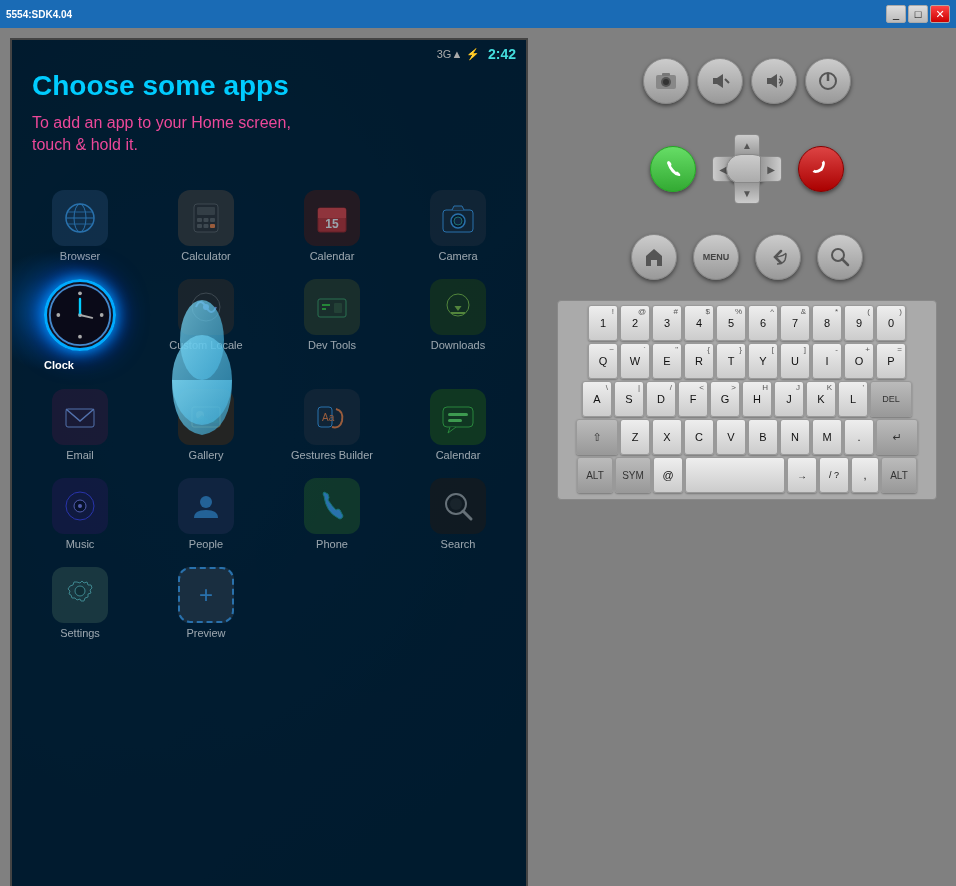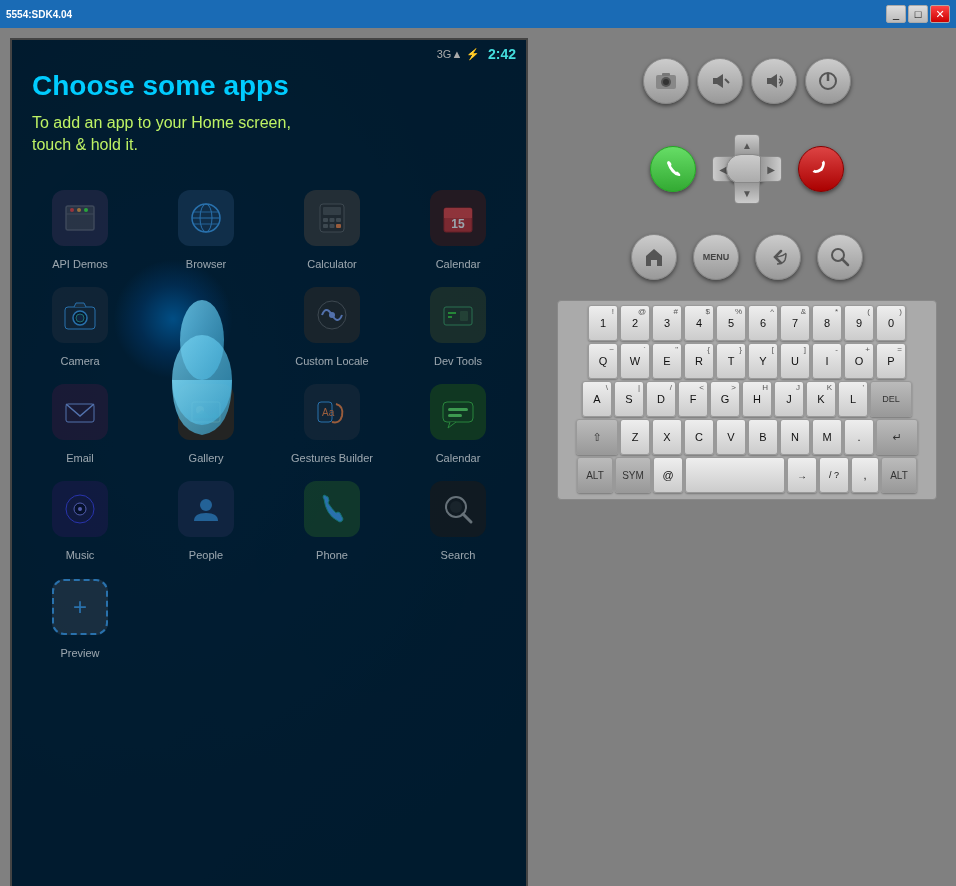--- a/index.html
+++ b/index.html
@@ -100,41 +100,40 @@
     .chooser-header {
       padding: 30px 20px 10px 20px;
     }
     .chooser-title {
       color: #00ccff;
       font-size: 28px;
       font-weight: bold;
       margin-bottom: 10px;
     }
     .chooser-subtitle {
-      color: #bef264;
+      color: #ec4899;
       font-size: 16px;
       line-height: 1.4;
     }
 
     
     .app-grid {
       display: grid;
       grid-template-columns: repeat(4, 1fr);
       gap: 0;
       padding: 10px 5px;
       margin-top: 5px;
     }
 
     .app-item {
       display: flex;
       flex-direction: column;
       align-items: center;
       padding: 8px 4px;
       cursor: pointer;
-      gap: 8px;
     }
 
     .app-icon {
       width: 56px;
       height: 56px;
       border-radius: 12px;
       display: flex;
       align-items: center;
       justify-content: center;
       font-size: 24px;
@@ -368,32 +367,20 @@
 
     <div class="app-chooser">
 
       <div class="chooser-header">
         <div class="chooser-title">Choose some apps</div>
         <div class="chooser-subtitle">To add an app to your Home screen,<br>touch &amp; hold it.</div>
       </div>
 
       <div class="app-grid">
 
-        <div class="app-item" style="opacity:0.6">
-          <div class="app-icon icon-apidemoss">
-            <svg width="36" height="36" viewBox="0 0 36 36">
-                <rect x="4" y="6" width="28" height="24" rx="2" fill="#445" stroke="#667" stroke-width="1.5"></rect>
-                <line x1="4" y1="14" x2="32" y2="14" stroke="#667" stroke-width="1"></line>
-                <circle cx="10" cy="10" r="2" fill="#f44"></circle>
-                <circle cx="17" cy="10" r="2" fill="#fa4"></circle>
-                <circle cx="24" cy="10" r="2" fill="#4f4"></circle>
-              </svg>
-          </div>
-          <span class="app-label">API Demos</span>
-        </div>
 
         <div class="app-item" style="opacity:0.6">
           <div class="app-icon icon-browser">
             <svg width="36" height="36" viewBox="0 0 36 36">
                 <circle cx="18" cy="18" r="14" fill="#1a3a5a" stroke="#4af" stroke-width="1.5"></circle>
                 <ellipse cx="18" cy="18" rx="6" ry="14" fill="none" stroke="#4af" stroke-width="1"></ellipse>
                 <line x1="4" y1="18" x2="32" y2="18" stroke="#4af" stroke-width="1"></line>
                 <line x1="5" y1="12" x2="31" y2="12" stroke="#4af" stroke-width="0.8"></line>
                 <line x1="5" y1="24" x2="31" y2="24" stroke="#4af" stroke-width="0.8"></line>
               </svg>
@@ -437,20 +424,35 @@
                 <circle cx="18" cy="21" r="7" fill="#0a1a2a" stroke="#4af" stroke-width="1.5"></circle>
                 <circle cx="18" cy="21" r="4" fill="#1a2a4a" stroke="#3a9" stroke-width="1"></circle>
               </svg>
           </div>
           <span class="app-label">Camera</span>
         </div>
 
         <div class="app-item" style="position:relative;">
 
           <div style="position:absolute;top:-20px;left:-30px;width:120px;height:120px;background:radial-gradient(circle,rgba(0,150,255,0.4) 0%,rgba(0,100,200,0.2) 40%,transparent 70%);border-radius:50%;z-index:1;"></div>
+          <div style="position:relative;z-index:2;">
+            <div style="width:72px;height:72px;border-radius:50%;border:3px solid #00aaff;background:radial-gradient(circle,#1a1a2e,#0d0d1a);display:flex;align-items:center;justify-content:center;box-shadow:0 0 15px #00aaff,0 0 30px #0044ff;margin-bottom:4px;">
+              <svg class="clock-svg" viewBox="0 0 70 70">
+                <circle cx="35" cy="35" r="32" fill="#0a0a18" stroke="#4488cc" stroke-width="2"></circle>
+                <circle cx="35" cy="35" r="2" fill="#aaa"></circle>
+                <line x1="35" y1="35" x2="35" y2="18" stroke="#00ccff" stroke-width="2.5" stroke-linecap="round"></line>
+                <line x1="35" y1="35" x2="48" y2="38" stroke="#aaa" stroke-width="2" stroke-linecap="round"></line>
+                <circle cx="35" cy="12" r="2" fill="#aaa"></circle>
+                <circle cx="35" cy="58" r="2" fill="#aaa"></circle>
+                <circle cx="12" cy="35" r="2" fill="#aaa"></circle>
+                <circle cx="58" cy="35" r="2" fill="#aaa"></circle>
+              </svg>
+            </div>
+            <span class="app-label" style="color:white;font-weight:bold;">Clock</span>
+          </div>
         </div>
 
         <div class="app-item" style="opacity:0.6">
           <div class="app-icon icon-custom">
             <svg width="36" height="36" viewBox="0 0 36 36">
                 <circle cx="18" cy="18" r="14" fill="#2a2a2a" stroke="#666" stroke-width="1"></circle>
                 <path d="M8 18 Q12 8 18 18 Q24 28 28 18" fill="none" stroke="#8af" stroke-width="2"></path>
                 <circle cx="18" cy="18" r="3" fill="#8af"></circle>
               </svg>
           </div>
@@ -462,20 +464,31 @@
             <svg width="36" height="36" viewBox="0 0 36 36">
                 <rect x="4" y="10" width="28" height="18" rx="2" fill="#2a3a2a" stroke="#4a6" stroke-width="1"></rect>
                 <line x1="8" y1="16" x2="16" y2="16" stroke="#4f4" stroke-width="1.5"></line>
                 <line x1="8" y1="20" x2="12" y2="20" stroke="#4f4" stroke-width="1.5"></line>
                 <rect x="20" y="14" width="8" height="10" rx="1" fill="#3a5a3a"></rect>
               </svg>
           </div>
           <span class="app-label">Dev Tools</span>
         </div>
 
+        <div class="app-item" style="opacity:0.6">
+          <div class="app-icon icon-downloads">
+            <svg width="36" height="36" viewBox="0 0 36 36">
+                <circle cx="18" cy="16" r="11" fill="#1a3a1a" stroke="#8c4" stroke-width="1"></circle>
+                <path d="M13 15 L18 22 L23 15" fill="#8c4"></path>
+                <rect x="13" y="10" width="10" height="7" fill="#1a3a1a"></rect>
+                <line x1="11" y1="24" x2="25" y2="24" stroke="#8c4" stroke-width="2"></line>
+              </svg>
+          </div>
+          <span class="app-label">Downloads</span>
+        </div>
 
         <div class="app-item" style="opacity:0.6">
           <div class="app-icon icon-email">
             <svg width="36" height="36" viewBox="0 0 36 36">
                 <rect x="4" y="10" width="28" height="18" rx="2" fill="#2a1a3a" stroke="#8af" stroke-width="1"></rect>
                 <path d="M4 10 L18 22 L32 10" fill="none" stroke="#8af" stroke-width="1.5"></path>
               </svg>
           </div>
           <span class="app-label">Email</span>
         </div>
@@ -548,20 +561,29 @@
           <div class="app-icon icon-search">
             <svg width="36" height="36" viewBox="0 0 36 36">
                 <circle cx="16" cy="16" r="10" fill="#1a1a1a" stroke="#aaa" stroke-width="2"></circle>
                 <circle cx="16" cy="16" r="6" fill="#2a2a2a"></circle>
                 <line x1="23" y1="23" x2="31" y2="31" stroke="#aaa" stroke-width="3" stroke-linecap="round"></line>
               </svg>
           </div>
           <span class="app-label">Search</span>
         </div>
 
+        <div class="app-item" style="opacity:0.6">
+          <div class="app-icon icon-settings">
+            <svg width="36" height="36" viewBox="0 0 36 36">
+                <path d="M18 6 L20 4 L22 6 L25 5 L26 8 L29 8 L30 11 L28 13 L29 16 L26 17 L26 20 L23 21 L22 24 L19 24 L18 22 L15 23 L13 21 L10 21 L9 18 L7 17 L8 14 L6 12 L8 9 L11 8 L12 5 L15 5Z" fill="#2a4a4a" stroke="#6cc" stroke-width="1"></path>
+                <circle cx="18" cy="14" r="5" fill="#1a3a3a" stroke="#6cc" stroke-width="1"></circle>
+              </svg>
+          </div>
+          <span class="app-label">Settings</span>
+        </div>
 
 
         <div class="app-item" style="opacity:0.6">
           <div class="app-icon icon-preview" style="background:#2a3a4a;border:2px dashed #4af;">
             <span style="color:#4af;font-size:24px;">+</span>
           </div>
           <span class="app-label">Preview</span>
         </div>
       </div>
 

